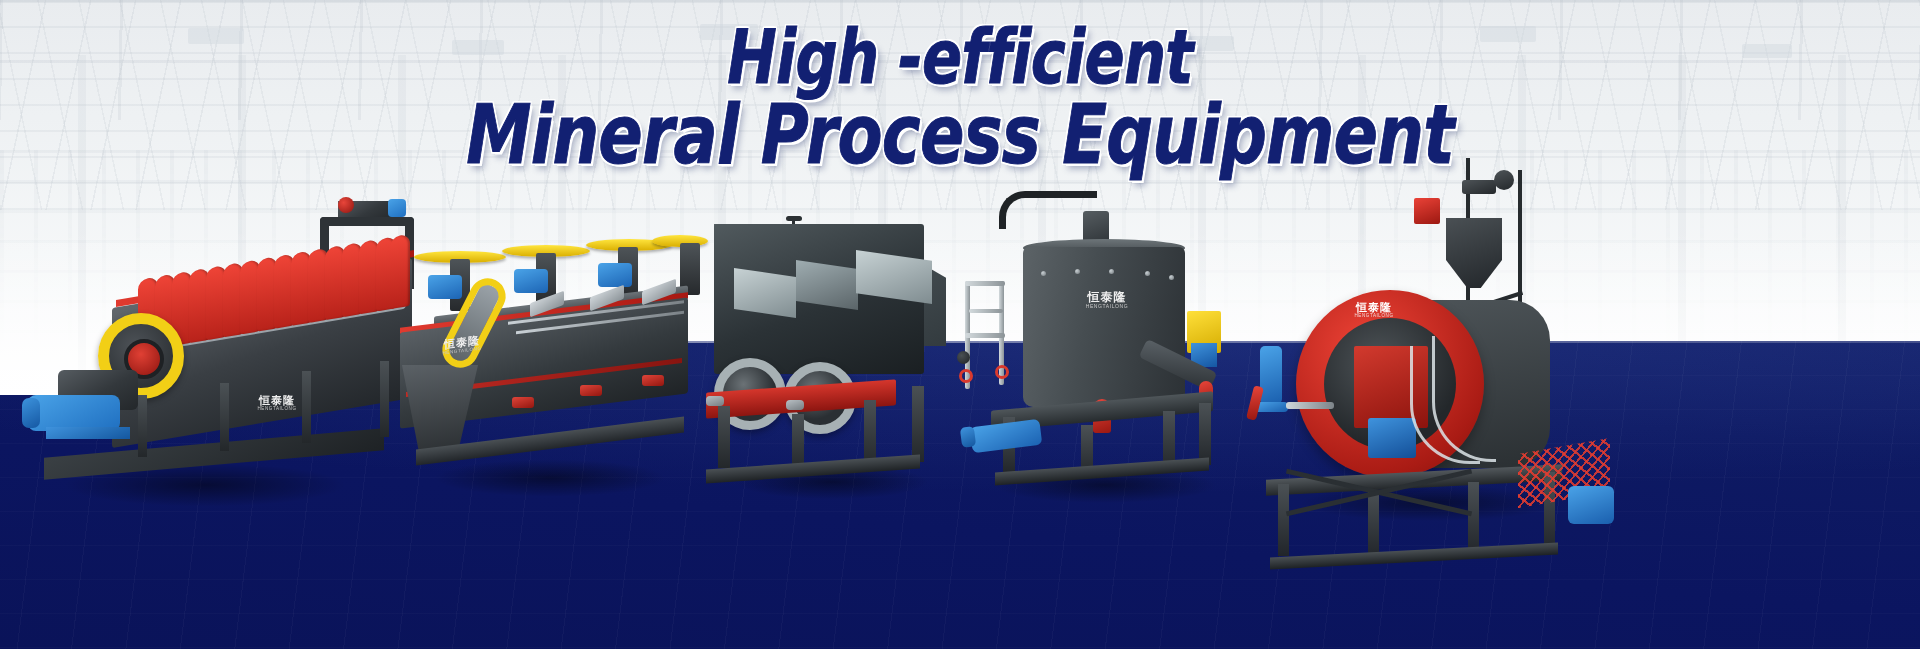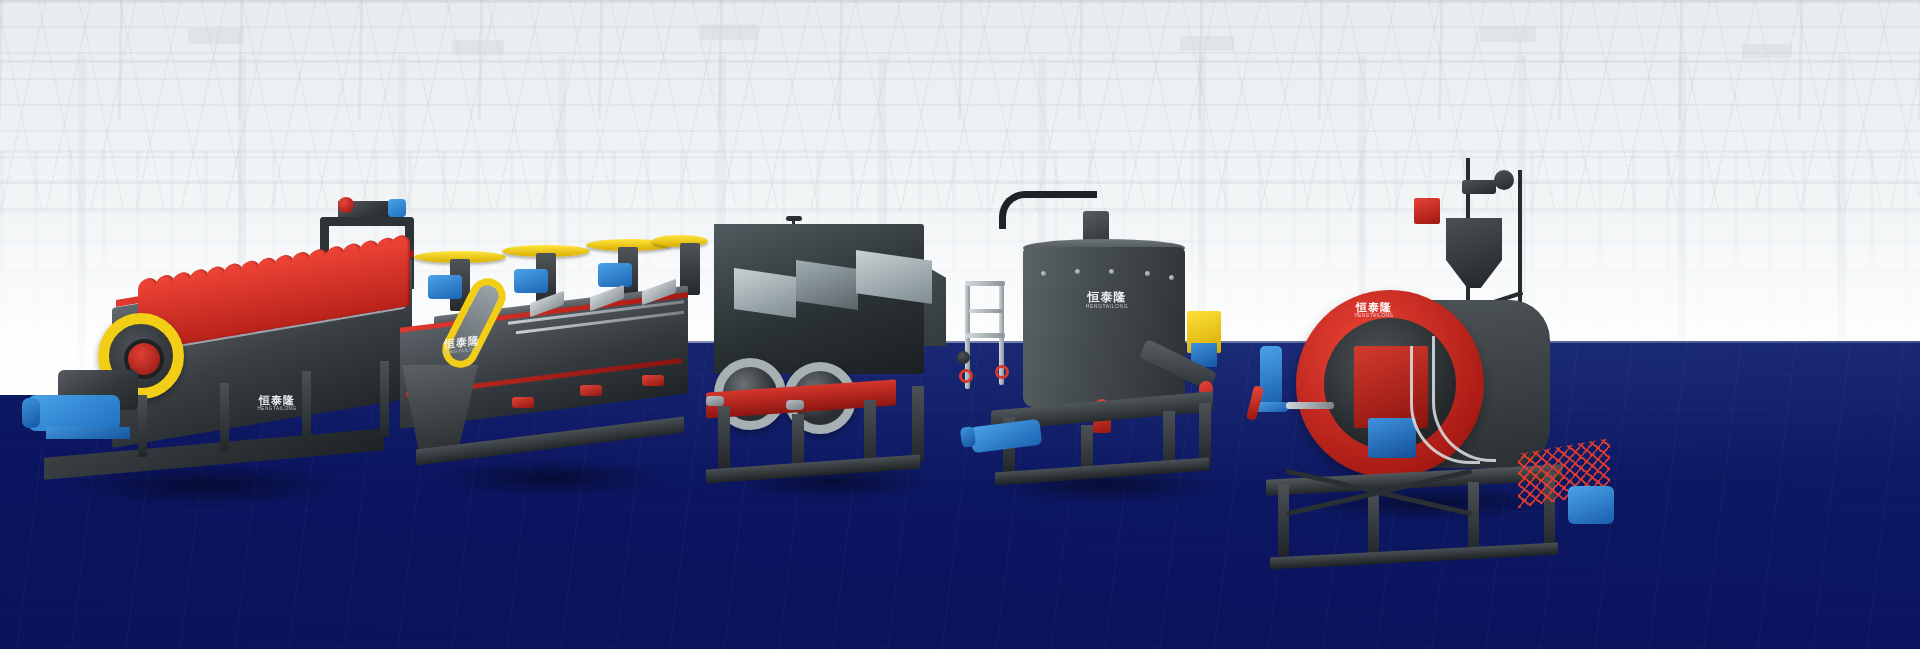--- a/index.html
+++ b/index.html
@@ -329,20 +329,24 @@
     <div class="lamp" style="left:1180px;top:36px;width:54px;height:15px;"></div>
     <div class="lamp" style="left:1480px;top:26px;width:56px;height:16px;"></div>
     <div class="lamp" style="left:1742px;top:44px;width:50px;height:14px;"></div>
   </div>
   <div class="hall-fade"></div>
 
   <div class="floor"></div>
   <div class="floor-sheen"></div>
   <div class="floor-top-edge"></div>
 
+  <div class="headline">
+    <span class="ln l1">High -efficient</span>
+    <span class="ln l2">Mineral Process Equipment</span>
+  </div>
 
   <div class="shadow-blob" style="left:10px;top:455px;width:390px;height:60px;"></div>
   <div class="machine" id="m1">
     <div class="pc sp-frame"></div>
     <div class="pc sp-mtr-top steel"></div>
     <div class="pc" style="left:318px;top:2px;width:16px;height:16px;border-radius:50%;background:radial-gradient(circle at 35% 35%,#e8453a,#8e1510);"></div>
     <div class="pc blue" style="left:368px;top:4px;width:18px;height:18px;border-radius:4px;"></div>
 
     <div class="pc sp-redline"></div>
     <div class="pc sp-trough"></div>

